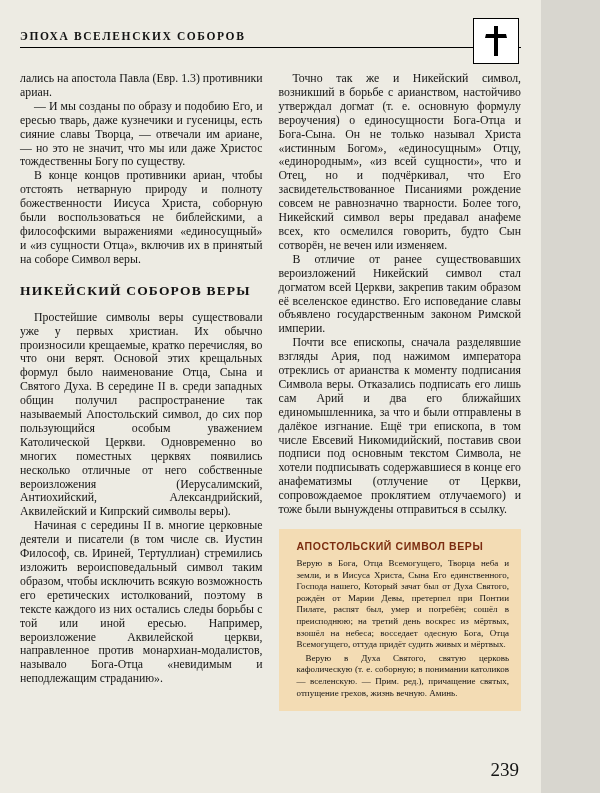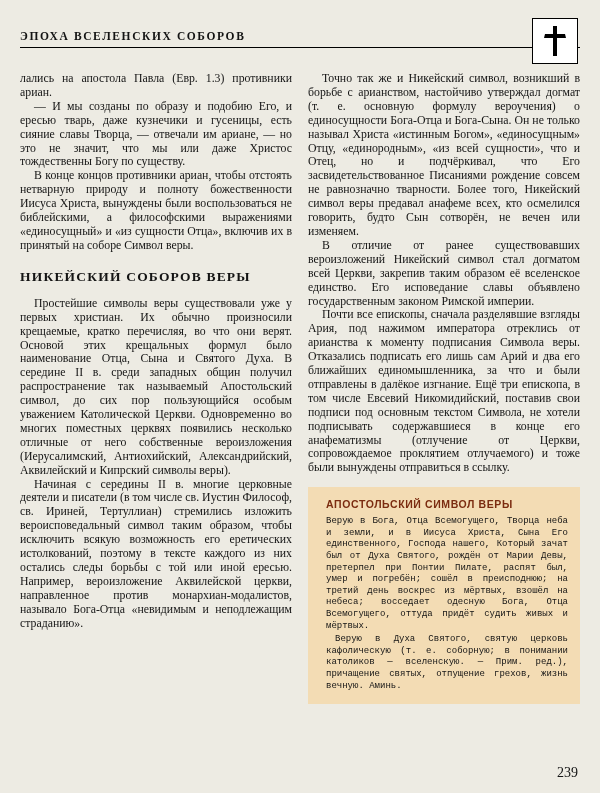--- a/index.html
+++ b/index.html
@@ -6,21 +6,21 @@
     --page-background:#edebe3;
     --text:#141414;
     --creed-box-background:#f3dcb4;
     --creed-box-title:#7b2c10;
     --rule:#000000;
   }
   *{margin:0;padding:0;box-sizing:border-box;}
   html,body{background:#d8d6cf;}
   .page{
     position:relative;
-    width:600px;height:793px;
+    width:541px;height:793px;
     background:var(--page-background);
     color:var(--text);
     overflow:hidden;
     padding:30px 20px 0 20px;
     font-family:"Liberation Serif", serif;
   }
   
   .running-head{position:relative;margin-bottom:10px;}
   .chapter-title{
     font-family:"Liberation Serif", serif;
@@ -59,29 +59,29 @@
     padding:11px 12px 12px 18px;
   }
   .creed-box h3{
     font-family:"Liberation Sans", sans-serif;
     font-size:10.5px;font-weight:bold;
     letter-spacing:0.6px;
     color:var(--creed-box-title);
     margin-bottom:6px;
   }
   .creed-box p{
-    font-family:Liberation Mono, monospace;
+    font-family:Liberation Serif, serif;
     font-size:9px;line-height:11.6px;
     text-align:justify;text-indent:0;
   }
   .creed-box p + p{margin-top:2px;text-indent:9px;}
   
   .page-number{
     position:absolute;right:22px;bottom:12px;
-    font-size:14px;
+    font-size:19px;
     font-family:"Liberation Serif", serif;
   }
 </style>
 </head>
 <body>
 
 <div class="page">
 
   <header class="running-head">
     <div class="chapter-title">ЭПОХА ВСЕЛЕНСКИХ СОБОРОВ</div>
@@ -91,21 +91,21 @@
         <path d="M13 2 L17 2 L17 10 L25 10 L26 14 L17 14 L17 32 L13 32 L13 14 L4 14 L5 10 L13 10 Z" fill="#000"></path>
       </svg>
     </div>
   </header>
 
   <main class="columns">
 
     <section class="col">
       <p class="no-indent">лались на апостола Павла (Евр. 1.3) противники ариан.</p>
       <p>— И мы созданы по образу и подобию Его, и ересью тварь, даже кузнечики и гусеницы, есть сияние славы Творца, — отвечали им ариане, — но это не значит, что мы или даже Христос тождественны Богу по существу.</p>
-      <p>В конце концов противники ариан, чтобы отстоять нетварную природу и полноту божественности Иисуса Христа, вынуждены были воспользоваться не библейскими, а философскими выражениями «единосущный» и «из сущности Отца», включив их в принятый на соборе Символ веры.</p>
+      <p>В конце концов противники ариан, чтобы отстоять нетварную природу и полноту божественности Иисуса Христа, соборную были воспользоваться не библейскими, а философскими выражениями «единосущный» и «из сущности Отца», включив их в принятый на соборе Символ веры.</p>
 
       <h2 class="section-heading">НИКЕЙСКИЙ СОБОРОВ ВЕРЫ</h2>
 
       <p>Простейшие символы веры существовали уже у первых христиан. Их обычно произносили крещаемые, кратко перечисляя, во что они верят. Основой этих крещальных формул было наименование Отца, Сына и Святого Духа. В середине II в. среди западных общин получил распространение так называемый Апостольский символ, до сих пор пользующийся особым уважением Католической Церкви. Одновременно во многих поместных церквях появились несколько отличные от него собственные вероизложения (Иерусалимский, Антиохийский, Александрийский, Аквилейский и Кипрский символы веры).</p>
       <p>Начиная с середины II в. многие церковные деятели и писатели (в том числе св. Иустин Философ, св. Ириней, Тертуллиан) стремились изложить вероисповедальный символ таким образом, чтобы исключить всякую возможность его еретических истолкований, поэтому в тексте каждого из них остались следы борьбы с той или иной ересью. Например, вероизложение Аквилейской церкви, направленное против монархиан-модалистов, называло Бога-Отца «невидимым и неподлежащим страданию».</p>
     </section>
 
     <section class="col">
       <p>Точно так же и Никейский символ, возникший в борьбе с арианством, настойчиво утверждал догмат (т. е. основную формулу вероучения) о единосущности Бога-Отца и Бога-Сына. Он не только называл Христа «истинным Богом», «единосущным» Отцу, «единородным», «из всей сущности», что и Отец, но и подчёркивал, что Его засвидетельствованное Писаниями рождение совсем не равнозначно тварности. Более того, Никейский символ веры предавал анафеме всех, кто осмелился говорить, будто Сын сотворён, не вечен или изменяем.</p>
       <p>В отличие от ранее существовавших вероизложений Никейский символ стал догматом всей Церкви, закрепив таким образом её вселенское единство. Его исповедание славы объявлено государственным законом Римской империи.</p>

